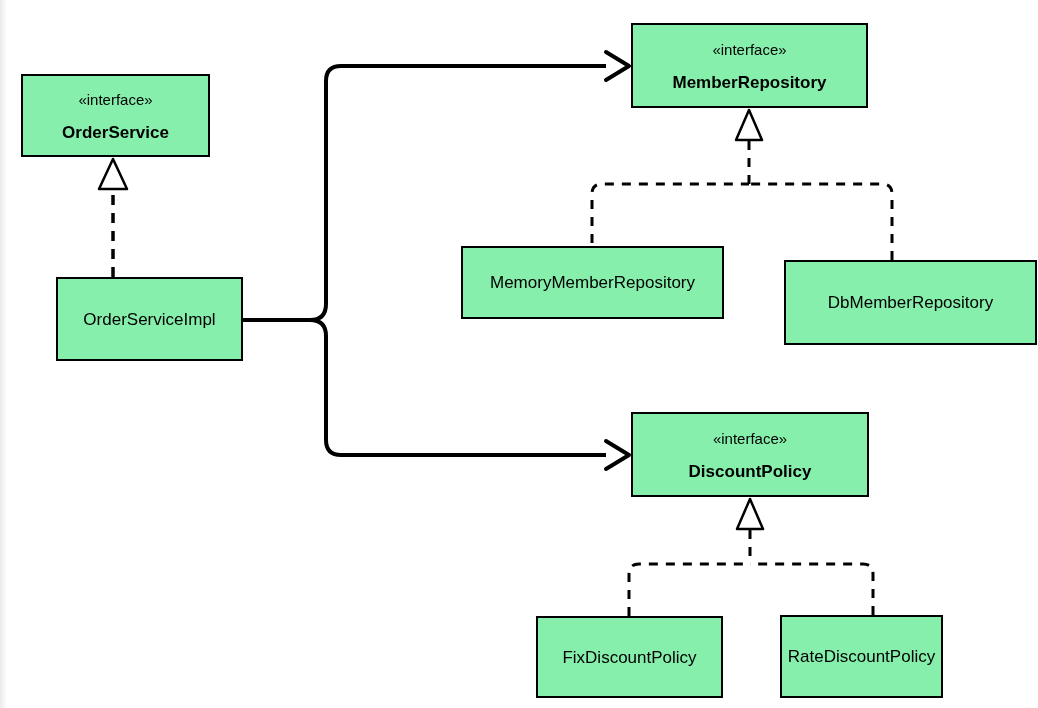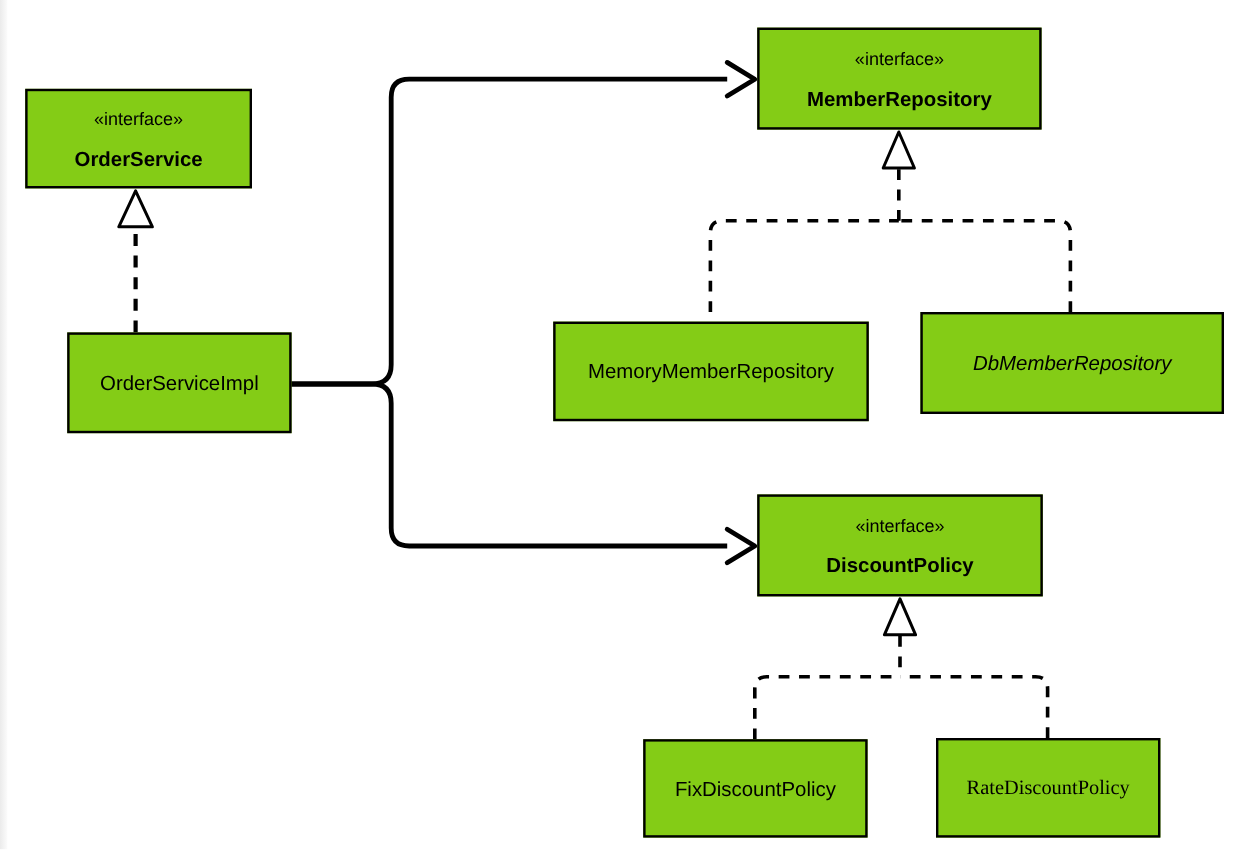--- a/index.html
+++ b/index.html
@@ -25,21 +25,21 @@
   svg.connectors {
     position: absolute;
     left: 0; top: 0;
     width: 1038px;
     height: 708px;
   }
   .node {
     position: absolute;
     box-sizing: border-box;
     border: 2px solid #000000;
-    background: #84cc16;
+    background: #86efac;
     display: flex;
     flex-direction: column;
     align-items: center;
     justify-content: center;
     text-align: center;
     line-height: 21px;
   }
   .stereotype {
     font-size: 15px;
     font-weight: 400;
@@ -50,25 +50,25 @@
     margin-top: 12px;
   }
   .class-name {
     font-size: 17px;
     font-weight: 400;
   }
   
   #order-service            { left: 21px;  top: 74px;  width: 189px; height: 83px; }
   #order-service-impl       { left: 21px;  top: 277px; width: 187px; height: 84px; margin-left: 35px; }
   #member-repository        { left: 631px; top: 23px;  width: 237px; height: 85px; }
-  #memory-member-repository { left: 461px; top: 268px; width: 263px; height: 83px; text-align: right; }
-  #db-member-repository     { left: 767px; top: 260px; width: 253px; height: 85px; font-style: italic; }
+  #memory-member-repository { left: 461px; top: 246px; width: 263px; height: 73px; text-align: right; }
+  #db-member-repository     { left: 784px; top: 260px; width: 253px; height: 85px; }
   #discount-policy          { left: 631px; top: 412px; width: 238px; height: 85px; }
   #fix-discount-policy      { left: 536px; top: 616px; width: 187px; height: 82px; }
-  #rate-discount-policy     { left: 780px; top: 615px; width: 187px; height: 83px; font-family: Liberation Serif, serif; }
+  #rate-discount-policy     { left: 780px; top: 615px; width: 163px; height: 83px; }
 </style>
 </head>
 <body>
 
 <div class="canvas">
 
   <div class="page-edge"></div>
 
   <svg class="connectors" viewBox="0 0 1038 708">
 

